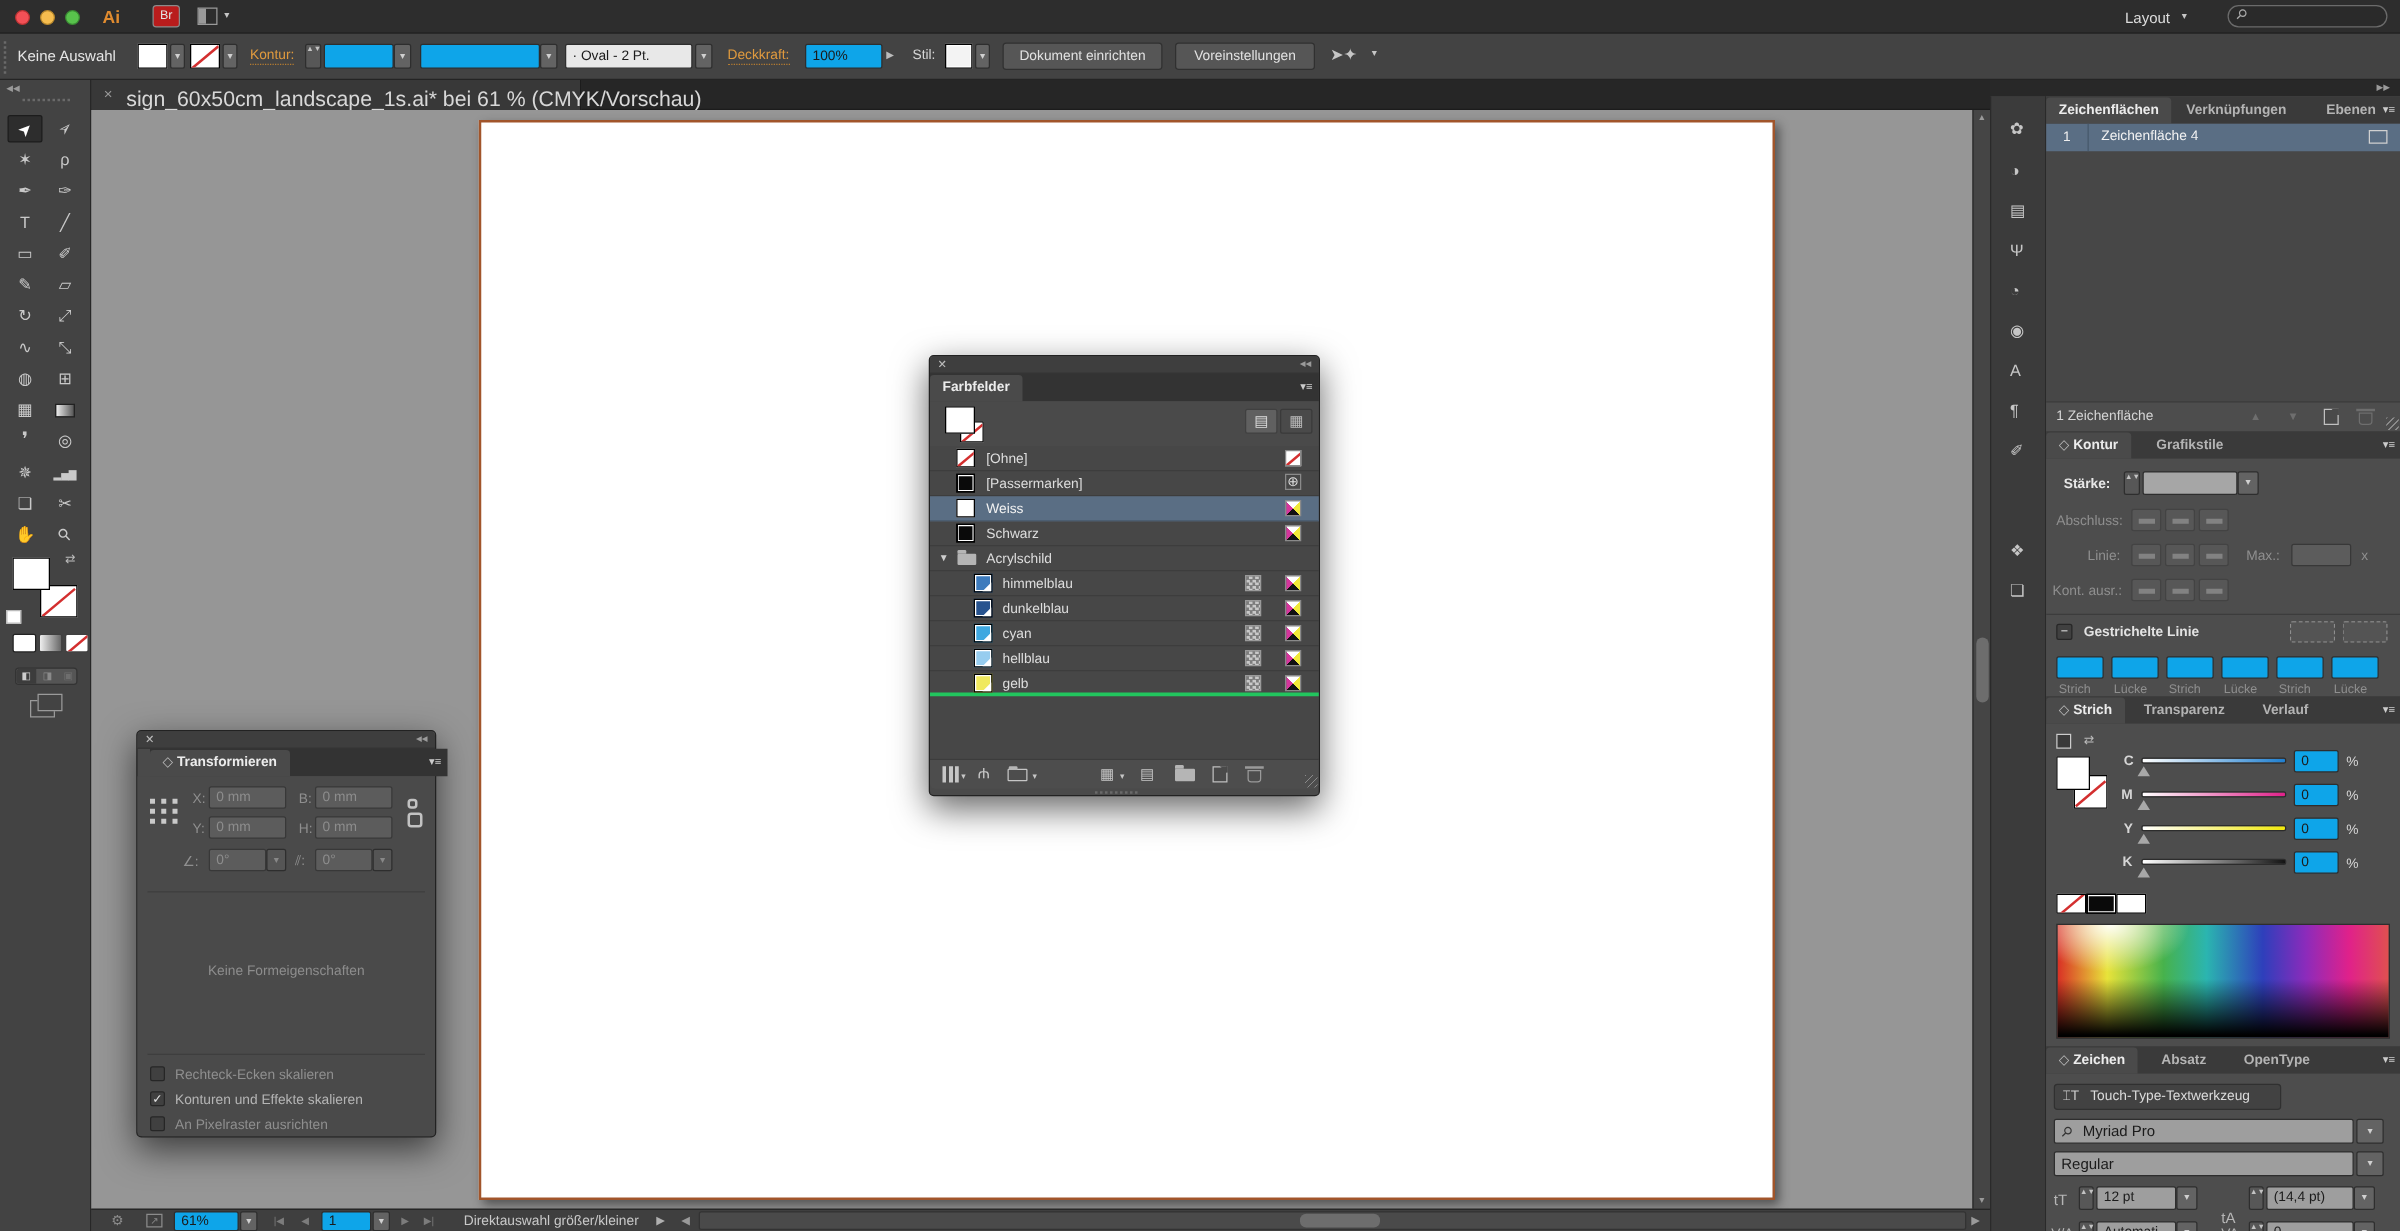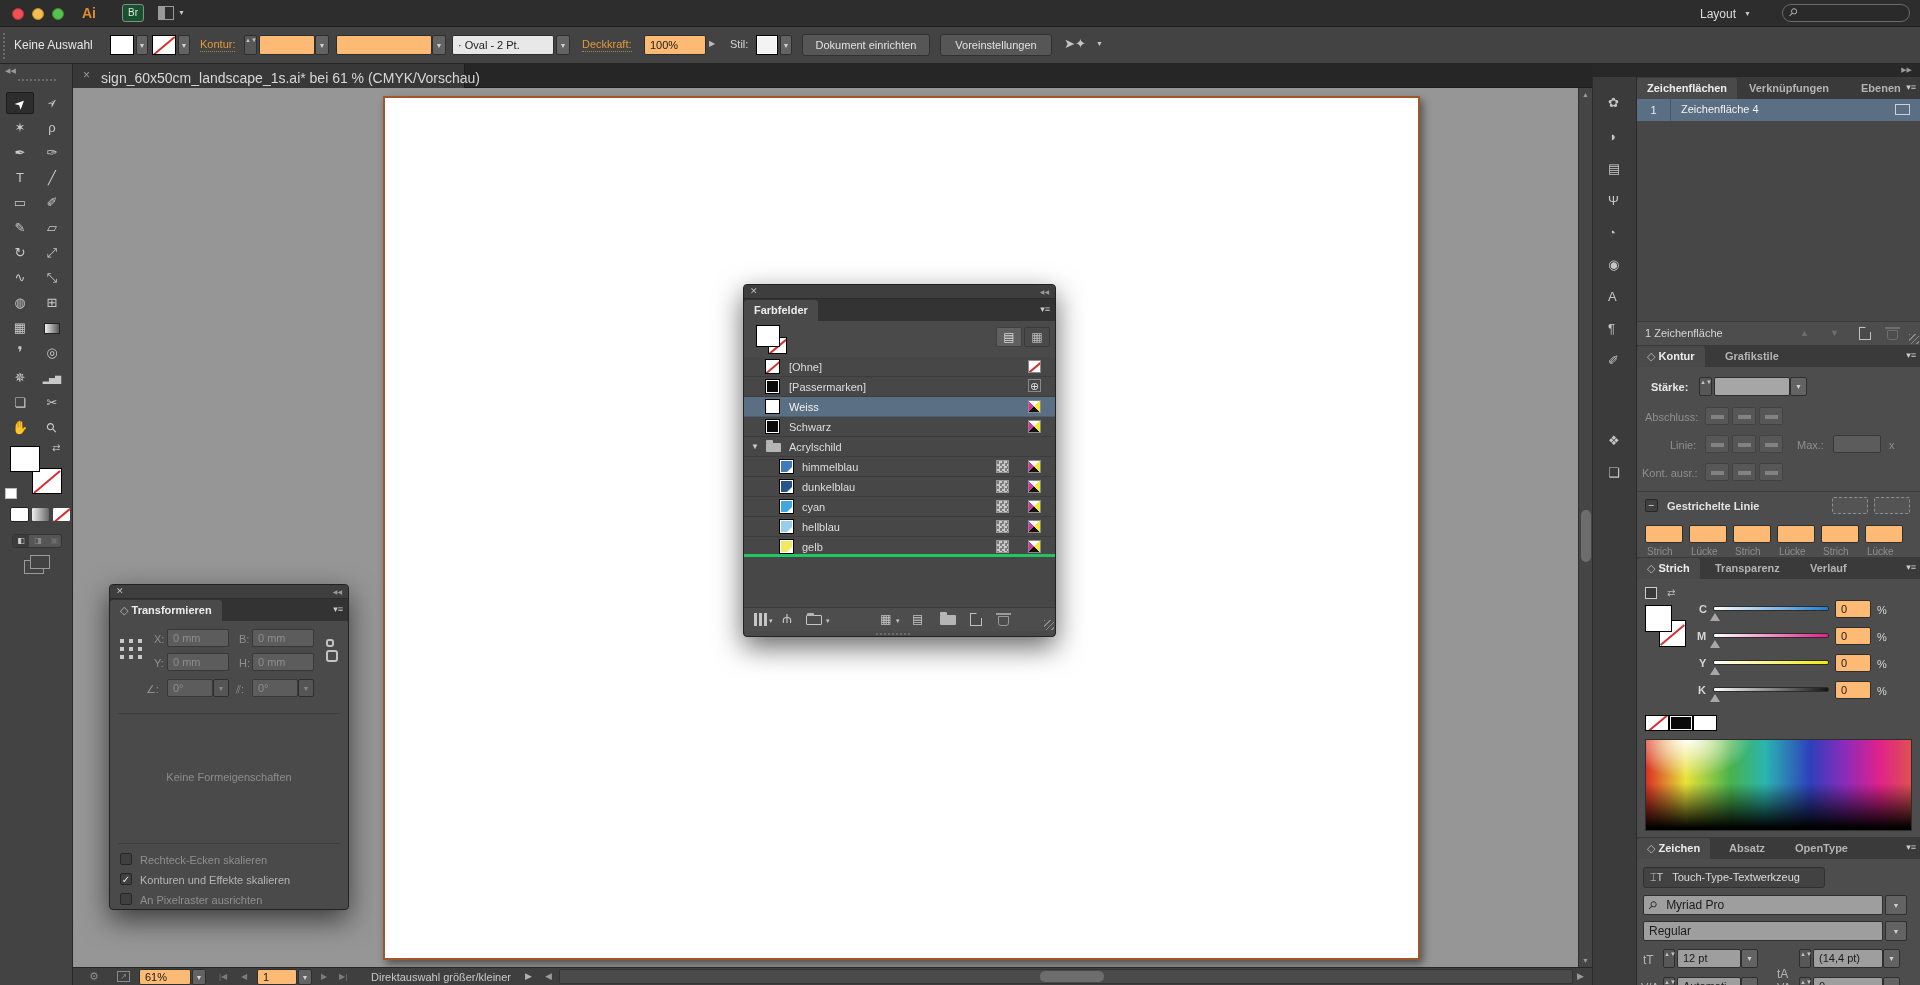--- a/index.html
+++ b/index.html
@@ -4,21 +4,21 @@
 <style>
   html,body{margin:0;padding:0;background:#232323}
   *{box-sizing:border-box;font-family:"Liberation Sans","DejaVu Sans",sans-serif;-webkit-font-smoothing:antialiased}
   #app{position:relative;width:1920px;height:985px;background:#3a3a3a;overflow:hidden;font-size:11px;color:#ccc}
   .abs{position:absolute}
   .lbl{color:#d6d6d6;font-size:11px;white-space:nowrap}
   .lbl.dim{color:#8f8f8f}
   .lbl.accent{color:#e09a3e;border-bottom:1px dotted #b57c31;padding-bottom:1px}
   .field{background:#9e9e9e;color:#1b1b1b;font-size:11px;line-height:17px;padding:0 5px;border:1px solid #2e2e2e;border-radius:2px;overflow:hidden;white-space:nowrap}
   .field.dim{background:#5c5c5c;color:#8d8d8d;border-color:#383838}
-  .field.mid{background:#fdba74}
+  .field.mid{background:#0ea5e9}
   .ddl{background:#636363;color:#d0d0d0;border:1px solid #2e2e2e;border-radius:2px;font-size:7px;text-align:center}
   .stepper{background:#575757;border:1px solid #2e2e2e;border-radius:2px;color:#c3c3c3;font-size:6px;line-height:8px;text-align:center}
   .btn{background:#565656;border:1px solid #303030;border-radius:3px;color:#e2e2e2;font-size:11px;text-align:center}
   .minibtn{background:#545454;border:1px solid #404040;border-radius:2px;color:#8a8a8a;font-size:9px;text-align:center}
   .icon{color:#c6c6c6}
   .panel{background:#4a4a4a;border:1px solid #222;border-radius:4px;box-shadow:0 10px 28px rgba(0,0,0,.6)}
   .titlebar{background:#3e3e3e;border-radius:4px 4px 0 0;border-bottom:1px solid #2c2c2c}
   .tabbar{background:#333}
   .ptab{background:#4a4a4a;color:#ececec;font-weight:bold;font-size:11px;line-height:21px;padding:0 10px;border-radius:3px 3px 0 0}
   .ptab.off{background:transparent;color:#b4b4b4;font-weight:bold}
@@ -67,21 +67,21 @@
 </head>
 <body>
 
 <div id="app">
 
   <div class="abs" style="left:0;top:0;width:1920px;height:27px;background:#2d2d2d;border-bottom:1px solid #1d1d1d">
     <div class="abs" style="left:12px;top:8px;width:12px;height:12px;border-radius:50%;background:#f25056;border:1px solid #b33"></div>
     <div class="abs" style="left:32px;top:8px;width:12px;height:12px;border-radius:50%;background:#f5bd4f;border:1px solid #b8882c"></div>
     <div class="abs" style="left:52px;top:8px;width:12px;height:12px;border-radius:50%;background:#58c24c;border:1px solid #3a8a33"></div>
     <div class="abs" style="left:82px;top:5px;font-size:14px;font-weight:bold;color:#e08b2f">Ai</div>
-    <div class="abs btn" style="left:122px;top:4px;width:22px;height:18px;line-height:16px;font-size:10px;background:#14532d;border-color:#8a8a8a">Br</div>
+    <div class="abs btn" style="left:122px;top:4px;width:22px;height:18px;line-height:16px;font-size:10px;background:#b91c1c;border-color:#8a8a8a">Br</div>
     <span class="abs winicon" style="left:158px;top:6px;width:16px;height:14px"></span>
     <span class="abs icon" style="left:178px;top:9px;font-size:7px">▼</span>
     <div class="abs lbl" style="left:1700px;top:7px;font-size:12px;color:#ddd">Layout</div>
     <span class="abs icon" style="left:1744px;top:10px;font-size:7px">▼</span>
     <div class="abs searchbox" style="left:1782px;top:4px;width:128px;height:18px;padding:0 6px">
       <span class="rot45" style="color:#aaa;font-size:11px">⚲</span>
       <input value="" style="">
     </div>
   </div>
 
@@ -108,21 +108,21 @@
     <span class="abs ddl" style="left:780px;top:8px;width:12px;height:20px;line-height:19px">▼</span>
     <div class="abs btn" style="left:802px;top:7px;width:128px;height:22px;line-height:20px">Dokument einrichten</div>
     <div class="abs btn" style="left:940px;top:7px;width:112px;height:22px;line-height:20px">Voreinstellungen</div>
     <span class="abs icon" style="left:1064px;top:9px;font-size:13px">➤✦</span>
     <span class="abs icon" style="left:1096px;top:13px;font-size:7px">▼</span>
   </div>
 
   <div class="abs" style="left:73px;top:64px;width:1519px;height:24px;background:#262626;border-bottom:1px solid #1c1c1c">
     <div class="abs" style="left:0;top:0;width:392px;height:24px;background:#383838;border-right:1px solid #1c1c1c">
       <span style="position:absolute;left:10px;top:4px;color:#9a9a9a;font-size:12px">×</span>
-      <span style="position:absolute;left:28px;top:6px;color:#d8d8d8;font-size:14px;white-space:nowrap">sign_60x50cm_landscape_1s.ai* bei 61 % (CMYK/Vorschau)</span>
+      <span style="position:absolute;left:28px;top:6px;color:#d8d8d8;font-size:17px;white-space:nowrap">sign_60x50cm_landscape_1s.ai* bei 61 % (CMYK/Vorschau)</span>
     </div>
   </div>
 
   <div class="abs" style="left:0;top:64px;width:73px;height:921px;background:#434343;border-right:1px solid #272727">
     <span class="abs icon" style="left:5px;top:3px;font-size:7px;color:#9a9a9a">◀◀</span>
     <div class="abs dragdots" style="left:18px;top:15px;width:38px;height:3px"></div>
 
     <div class="abs toolslot active" style="left:6px;top:28px"><span class="rot-45">➤</span></div>
     <div class="abs toolslot" style="left:38px;top:28px"><span class="rot-45">➢</span></div>
     <div class="abs toolslot" style="left:6px;top:53px"><span>✶</span></div>
@@ -445,21 +445,21 @@
       <span class="grip" style="position:absolute;right:1px;bottom:1px;width:10px;height:10px"></span>
       <span class="dragdots" style="position:absolute;left:132px;bottom:-5px;width:34px;height:3px"></span>
     </div>
   </div>
 
   <div class="abs panel" style="left:109px;top:584px;width:240px;height:326px">
     <div class="titlebar abs" style="left:0;top:0;width:238px;height:14px">
       <span style="position:absolute;left:6px;top:1px;font-size:9px;color:#bdbdbd">✕</span>
       <span style="position:absolute;right:6px;top:3px;font-size:6px;color:#9a9a9a">◀◀</span>
     </div>
-    <div class="tabbar abs" style="left:0;top:14px;width:238px;height:22px">
+    <div class="tabbar abs" style="left:10px;top:14px;width:238px;height:22px">
       <span class="ptab" style="position:absolute;left:0;top:1px"><span style="font-weight:normal;color:#bbb">◇</span> <span>Transformieren</span></span>
       <span style="position:absolute;right:5px;top:5px;font-size:9px;color:#ccc">▾≡</span>
     </div>
     <div class="abs" style="left:0;top:36px;width:238px;height:288px;background:#4a4a4a;border-radius:0 0 4px 4px">
       <span class="abs refpt" style="left:10px;top:18px;width:4px;height:4px"></span>
       <span class="lbl dim" style="position:absolute;left:44px;top:12px">X:</span>
       <div class="abs field dim" style="left:57px;top:8px;width:62px;height:18px;line-height:16px">0 mm</div>
       <span class="lbl dim" style="position:absolute;left:129px;top:12px">B:</span>
       <div class="abs field dim" style="left:142px;top:8px;width:62px;height:18px;line-height:16px">0 mm</div>
       <span class="lbl dim" style="position:absolute;left:44px;top:36px">Y:</span>

